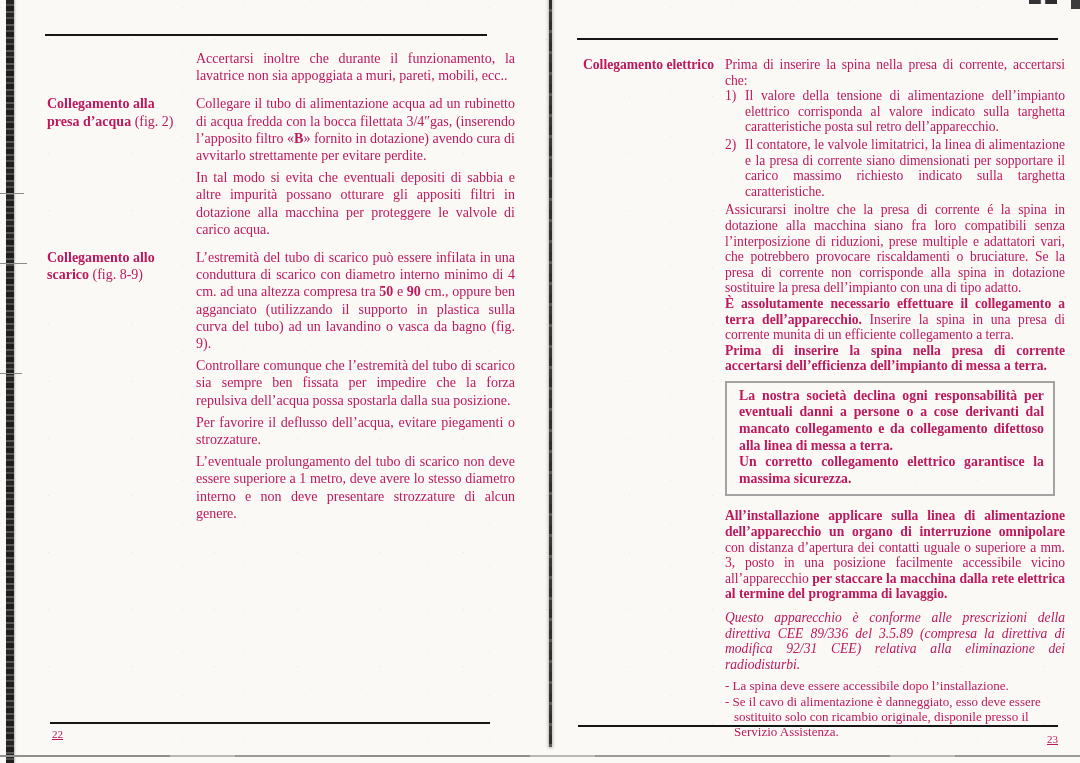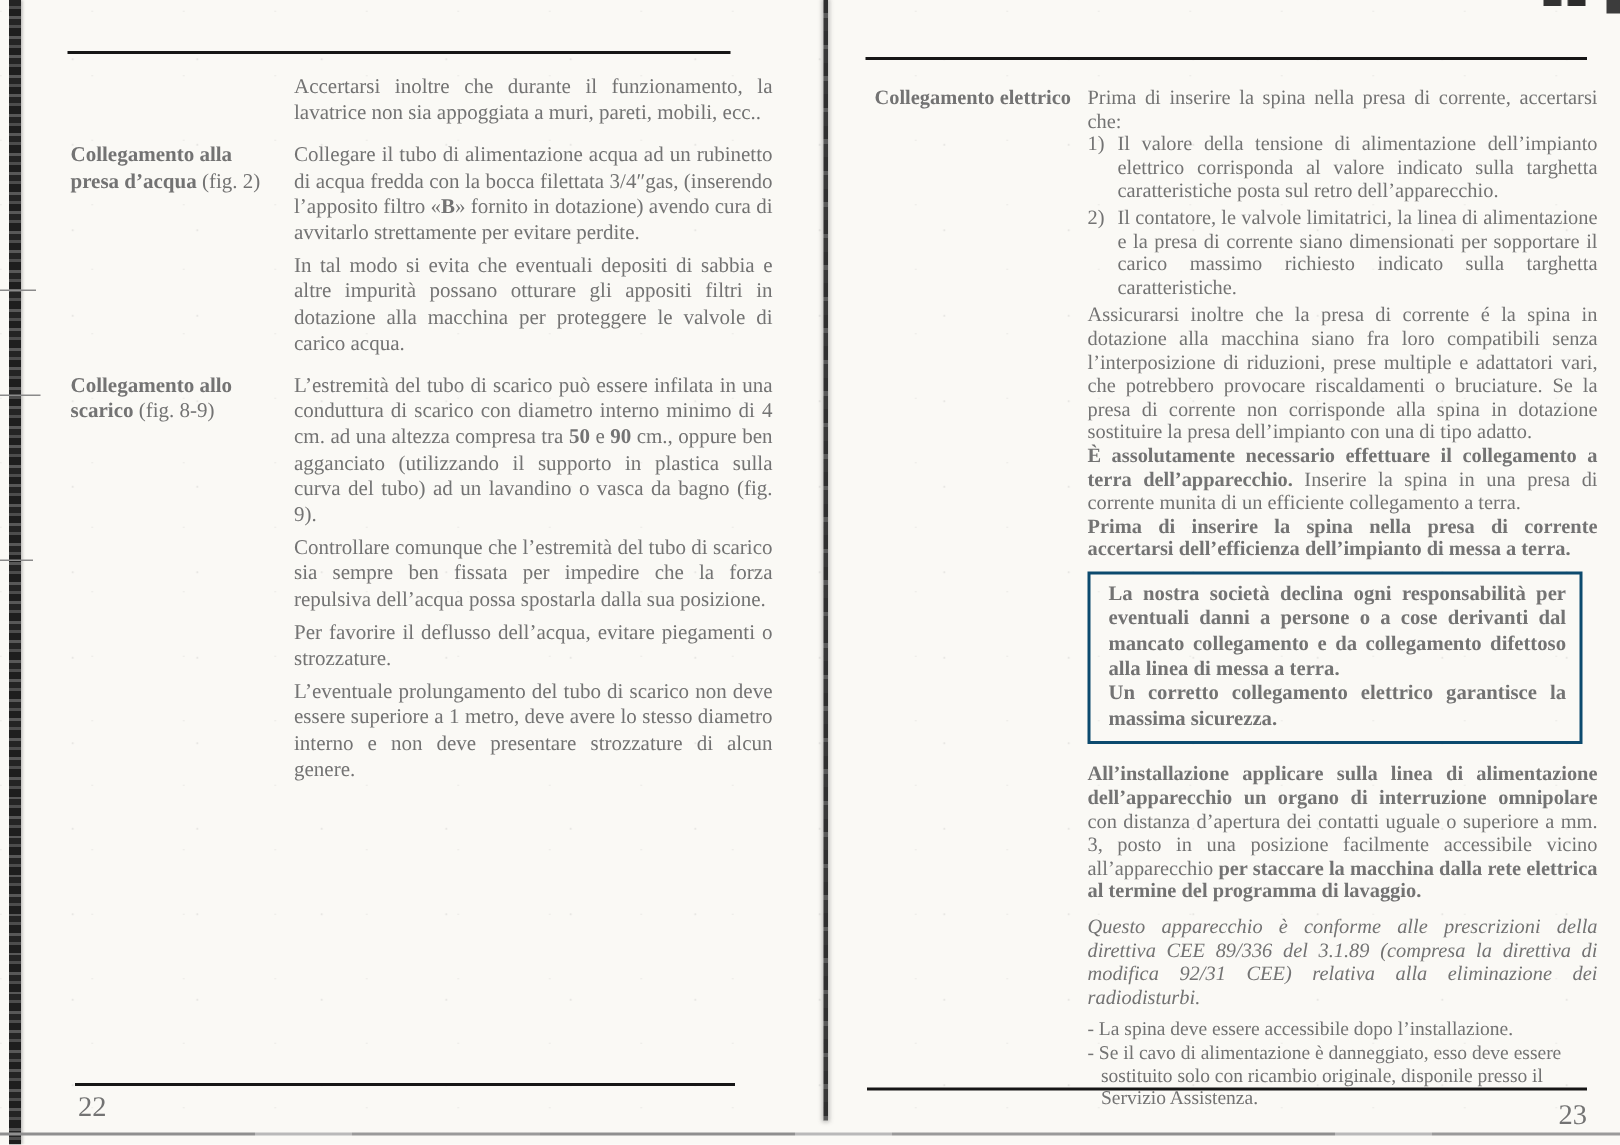--- a/index.html
+++ b/index.html
@@ -1,18 +1,18 @@
 <!DOCTYPE html>
 <html><head>
 <meta charset="utf-8">
 <style>
   html,body{margin:0;padding:0;}
   .canvas{
     position:relative;width:1080px;height:763px;overflow:hidden;
-    background:#faf9f5;color:#737373;
+    background:#faf9f5;color:#be185d;
     font-family:"Liberation Serif","DejaVu Serif",serif;
   }
   
   .canvas::before{
     content:"";position:absolute;inset:0;pointer-events:none;
     background-image:
       radial-gradient(circle, rgba(40,40,40,0.10) 0.6px, transparent 0.8px),
       radial-gradient(circle, rgba(40,40,40,0.07) 0.5px, transparent 0.7px);
     background-size:83px 57px, 61px 43px;
     background-position:7px 11px, 31px 29px;
@@ -56,29 +56,29 @@
   .page-right .bod{width:340px;flex:none;}
   p{margin:0 0 5px 0;text-align:justify;}
   p:last-child{margin-bottom:0;}
   .b{font-weight:bold;}
   .i{font-style:italic;}
   .tight{margin-bottom:0;}
   .oli{display:flex;margin-bottom:2px;}
   .oli .mk{width:20px;flex:none;}
   .oli .tx{flex:1;text-align:justify;}
   .warning-box{
-    border:2px solid #0c4a6e;margin:7px 10px 0 0;padding:5px 9px 7px 12px;
+    border:2px solid #a3a3a3;margin:7px 10px 0 0;padding:5px 9px 7px 12px;
     font-weight:bold;font-size:13.8px;line-height:16.6px;
   }
   .warning-box p{margin:0;text-align:justify;}
   .para-install{margin-top:12px;}
   .para-directive{margin-top:8px;}
   .notes{margin-top:6px;font-size:13px;line-height:15.2px;}
   .note{padding-left:9px;text-indent:-9px;text-align:left;margin:0;}
-  .pn{position:absolute;font-size:19px;}
+  .pn{position:absolute;font-size:11px;text-decoration:underline;}
   .pn-left{left:52px;top:728px;}
   .pn-right{left:1034px;top:733px;width:24px;text-align:right;}
 </style>
 </head>
 <body>
 
 <div class="canvas">
 
   <div class="edge-strip"></div>
   <div class="spine"></div>
@@ -142,21 +142,21 @@
         <p class="tight" style="margin-top:3px;"><span>Assicurarsi inoltre che la presa di corrente é la spina in dotazione alla macchina siano fra loro compatibili senza l’interposizione di riduzioni, prese multiple e adattatori vari, che potrebbero provocare riscaldamenti o bruciature. Se la presa di corrente non corrisponde alla spina in dotazione sostituire la presa dell’impianto con una di tipo adatto.</span></p>
         <p class="tight"><span class="b">È assolutamente necessario effettuare il collegamento a terra dell’apparecchio.</span><span> Inserire la spina in una presa di corrente munita di un efficiente collegamento a terra.</span></p>
         <p class="tight"><span class="b">Prima di inserire la spina nella presa di corrente accertarsi dell’efficienza dell’impianto di messa a terra.</span></p>
 
         <div class="warning-box">
           <p><span class="b">La nostra società declina ogni responsabilità per eventuali danni a persone o a cose derivanti dal mancato collegamento e da collegamento difettoso alla linea di messa a terra.</span></p>
           <p><span class="b">Un corretto collegamento elettrico garantisce la massima sicurezza.</span></p>
         </div>
 
         <p class="tight para-install"><span class="b">All’installazione applicare sulla linea di alimentazione dell’apparecchio un organo di interruzione omnipolare</span><span> con distanza d’apertura dei contatti uguale o superiore a mm. 3, posto in una posizione facilmente accessibile vicino all’apparecchio </span><span class="b">per staccare la macchina dalla rete elettrica al termine del programma di lavaggio.</span></p>
-        <p class="tight para-directive"><span class="i">Questo apparecchio è conforme alle prescrizioni della direttiva CEE 89/336 del 3.1.89 (compresa la direttiva di modifica 92/31 CEE) relativa alla eliminazione dei radiodisturbi.</span></p>
+        <p class="tight para-directive"><span class="i">Questo apparecchio è conforme alle prescrizioni della direttiva CEE 89/336 del 3.5.89 (compresa la direttiva di modifica 92/31 CEE) relativa alla eliminazione dei radiodisturbi.</span></p>
 
         <div class="notes">
           <p class="note"><span>- La spina deve essere accessibile dopo l’installazione.</span></p>
           <p class="note"><span>- Se il cavo di alimentazione è danneggiato, esso deve essere sostituito solo con ricambio originale, disponile presso il Servizio Assistenza.</span></p>
         </div>
       </div>
     </div>
 
   </div>
 

